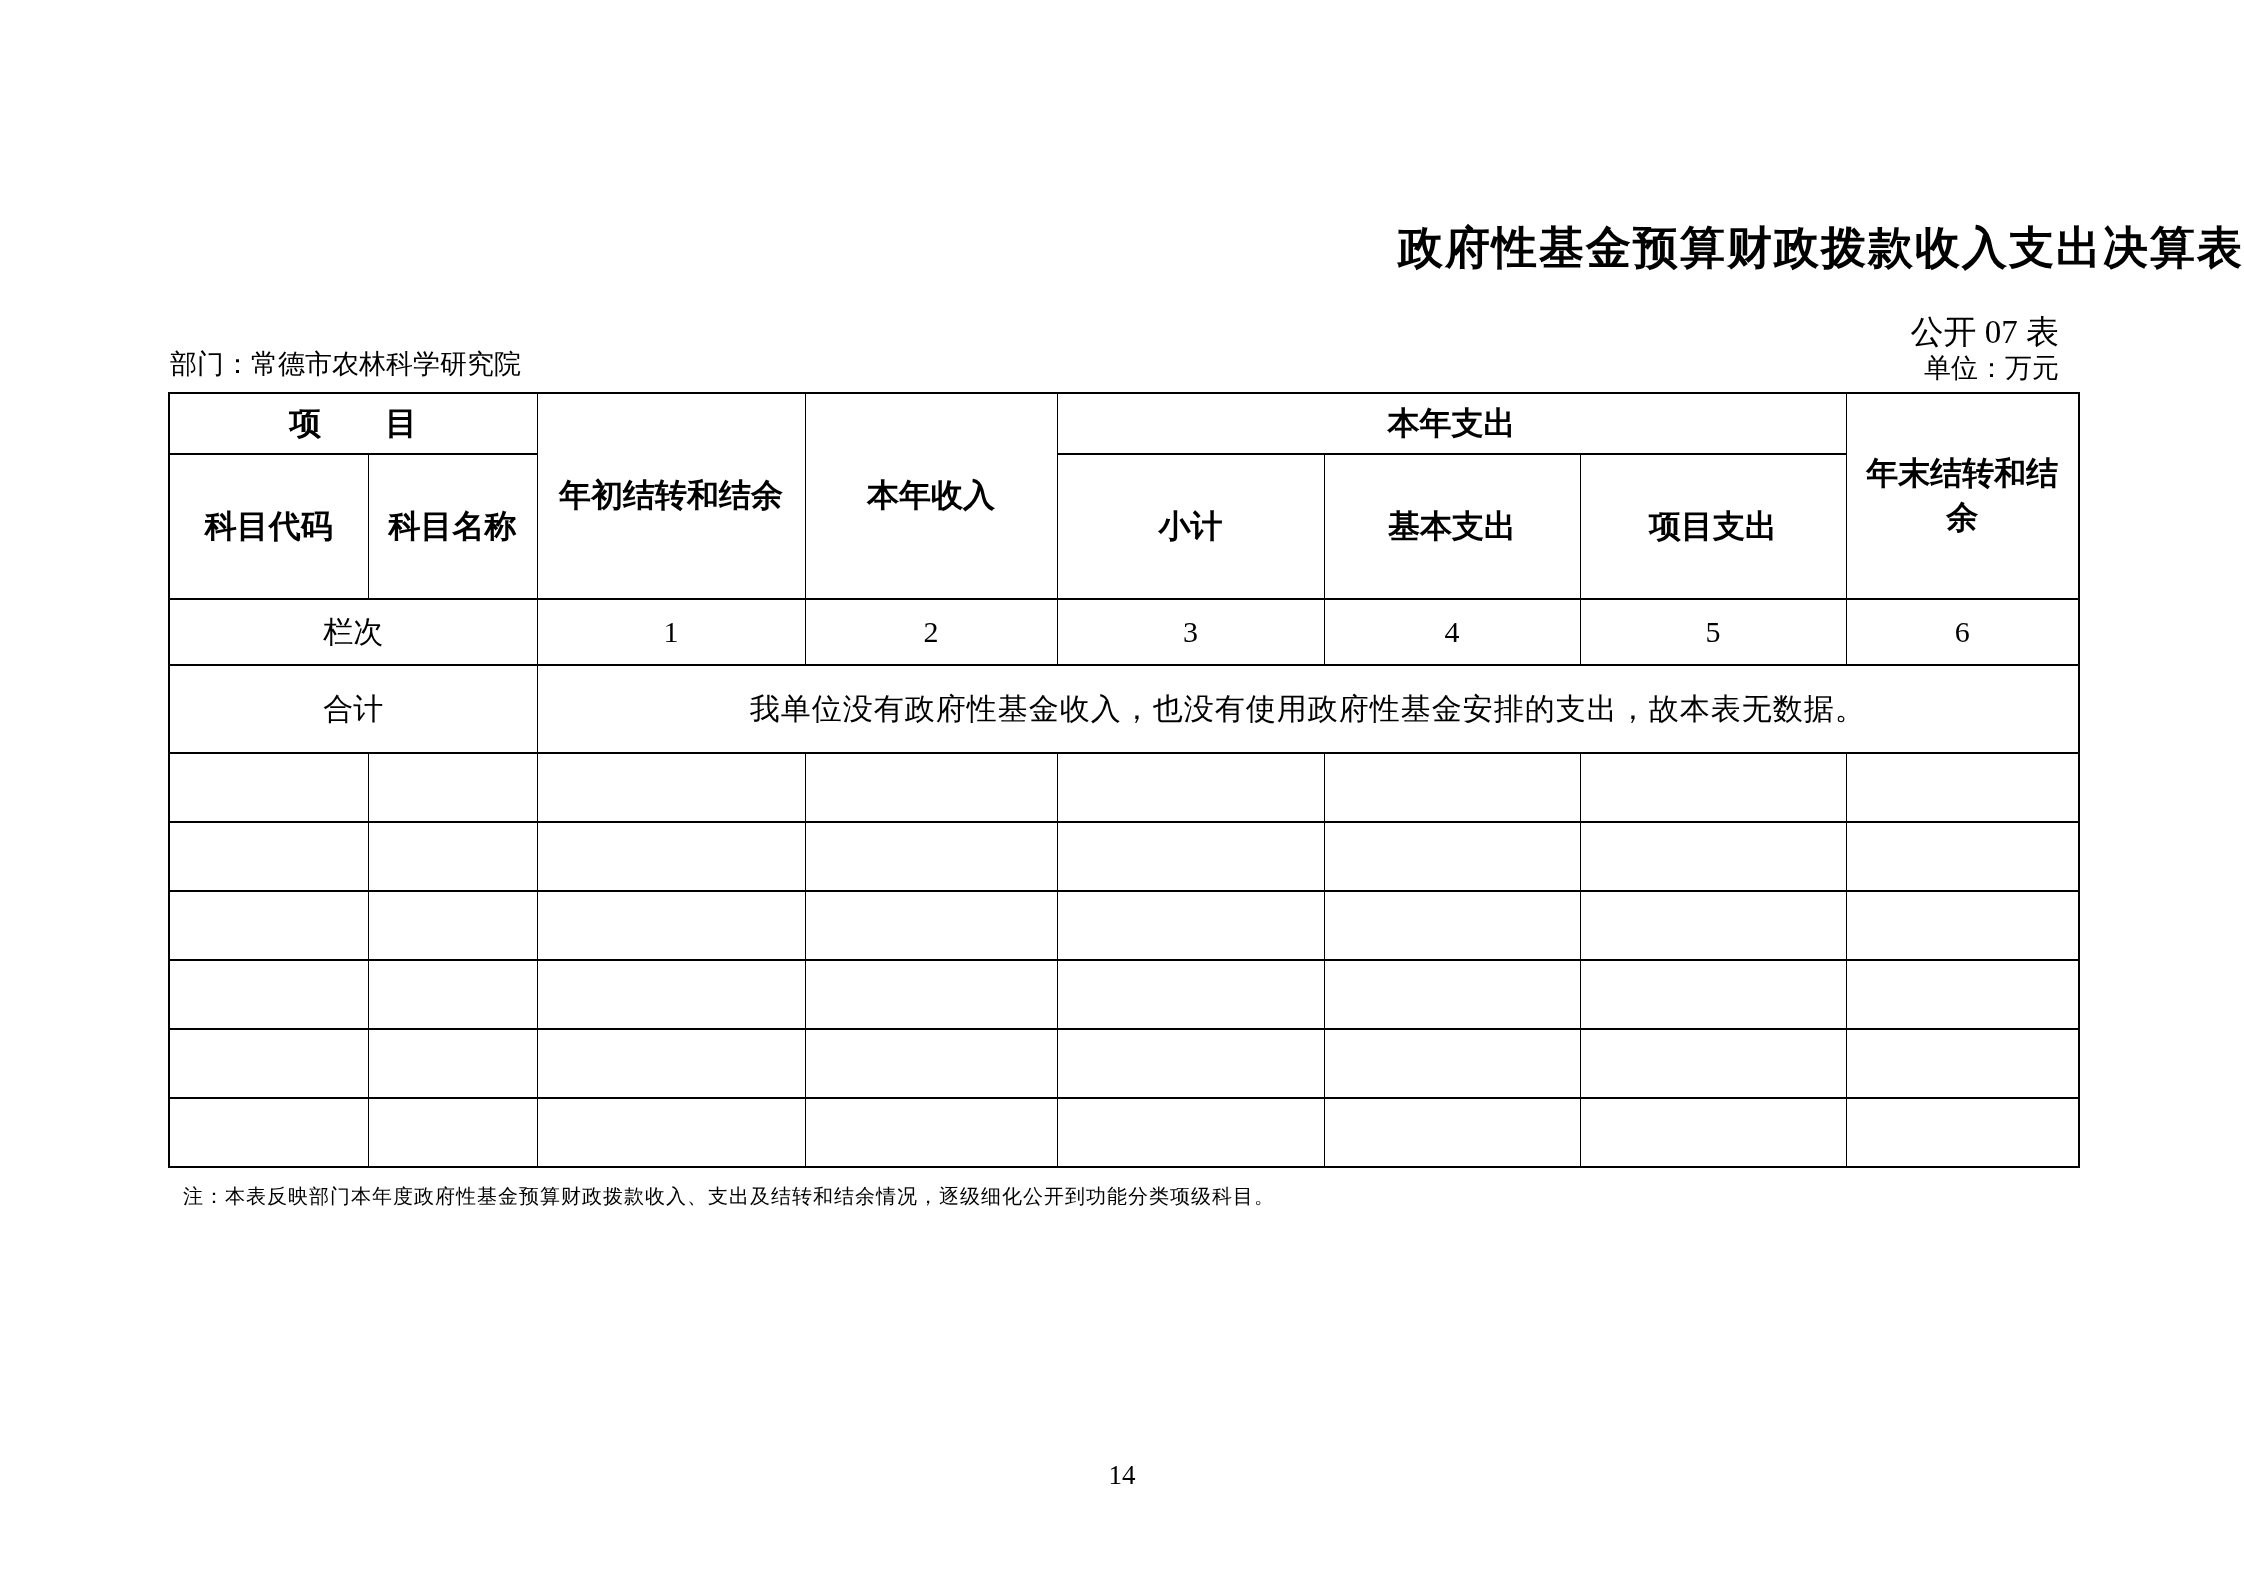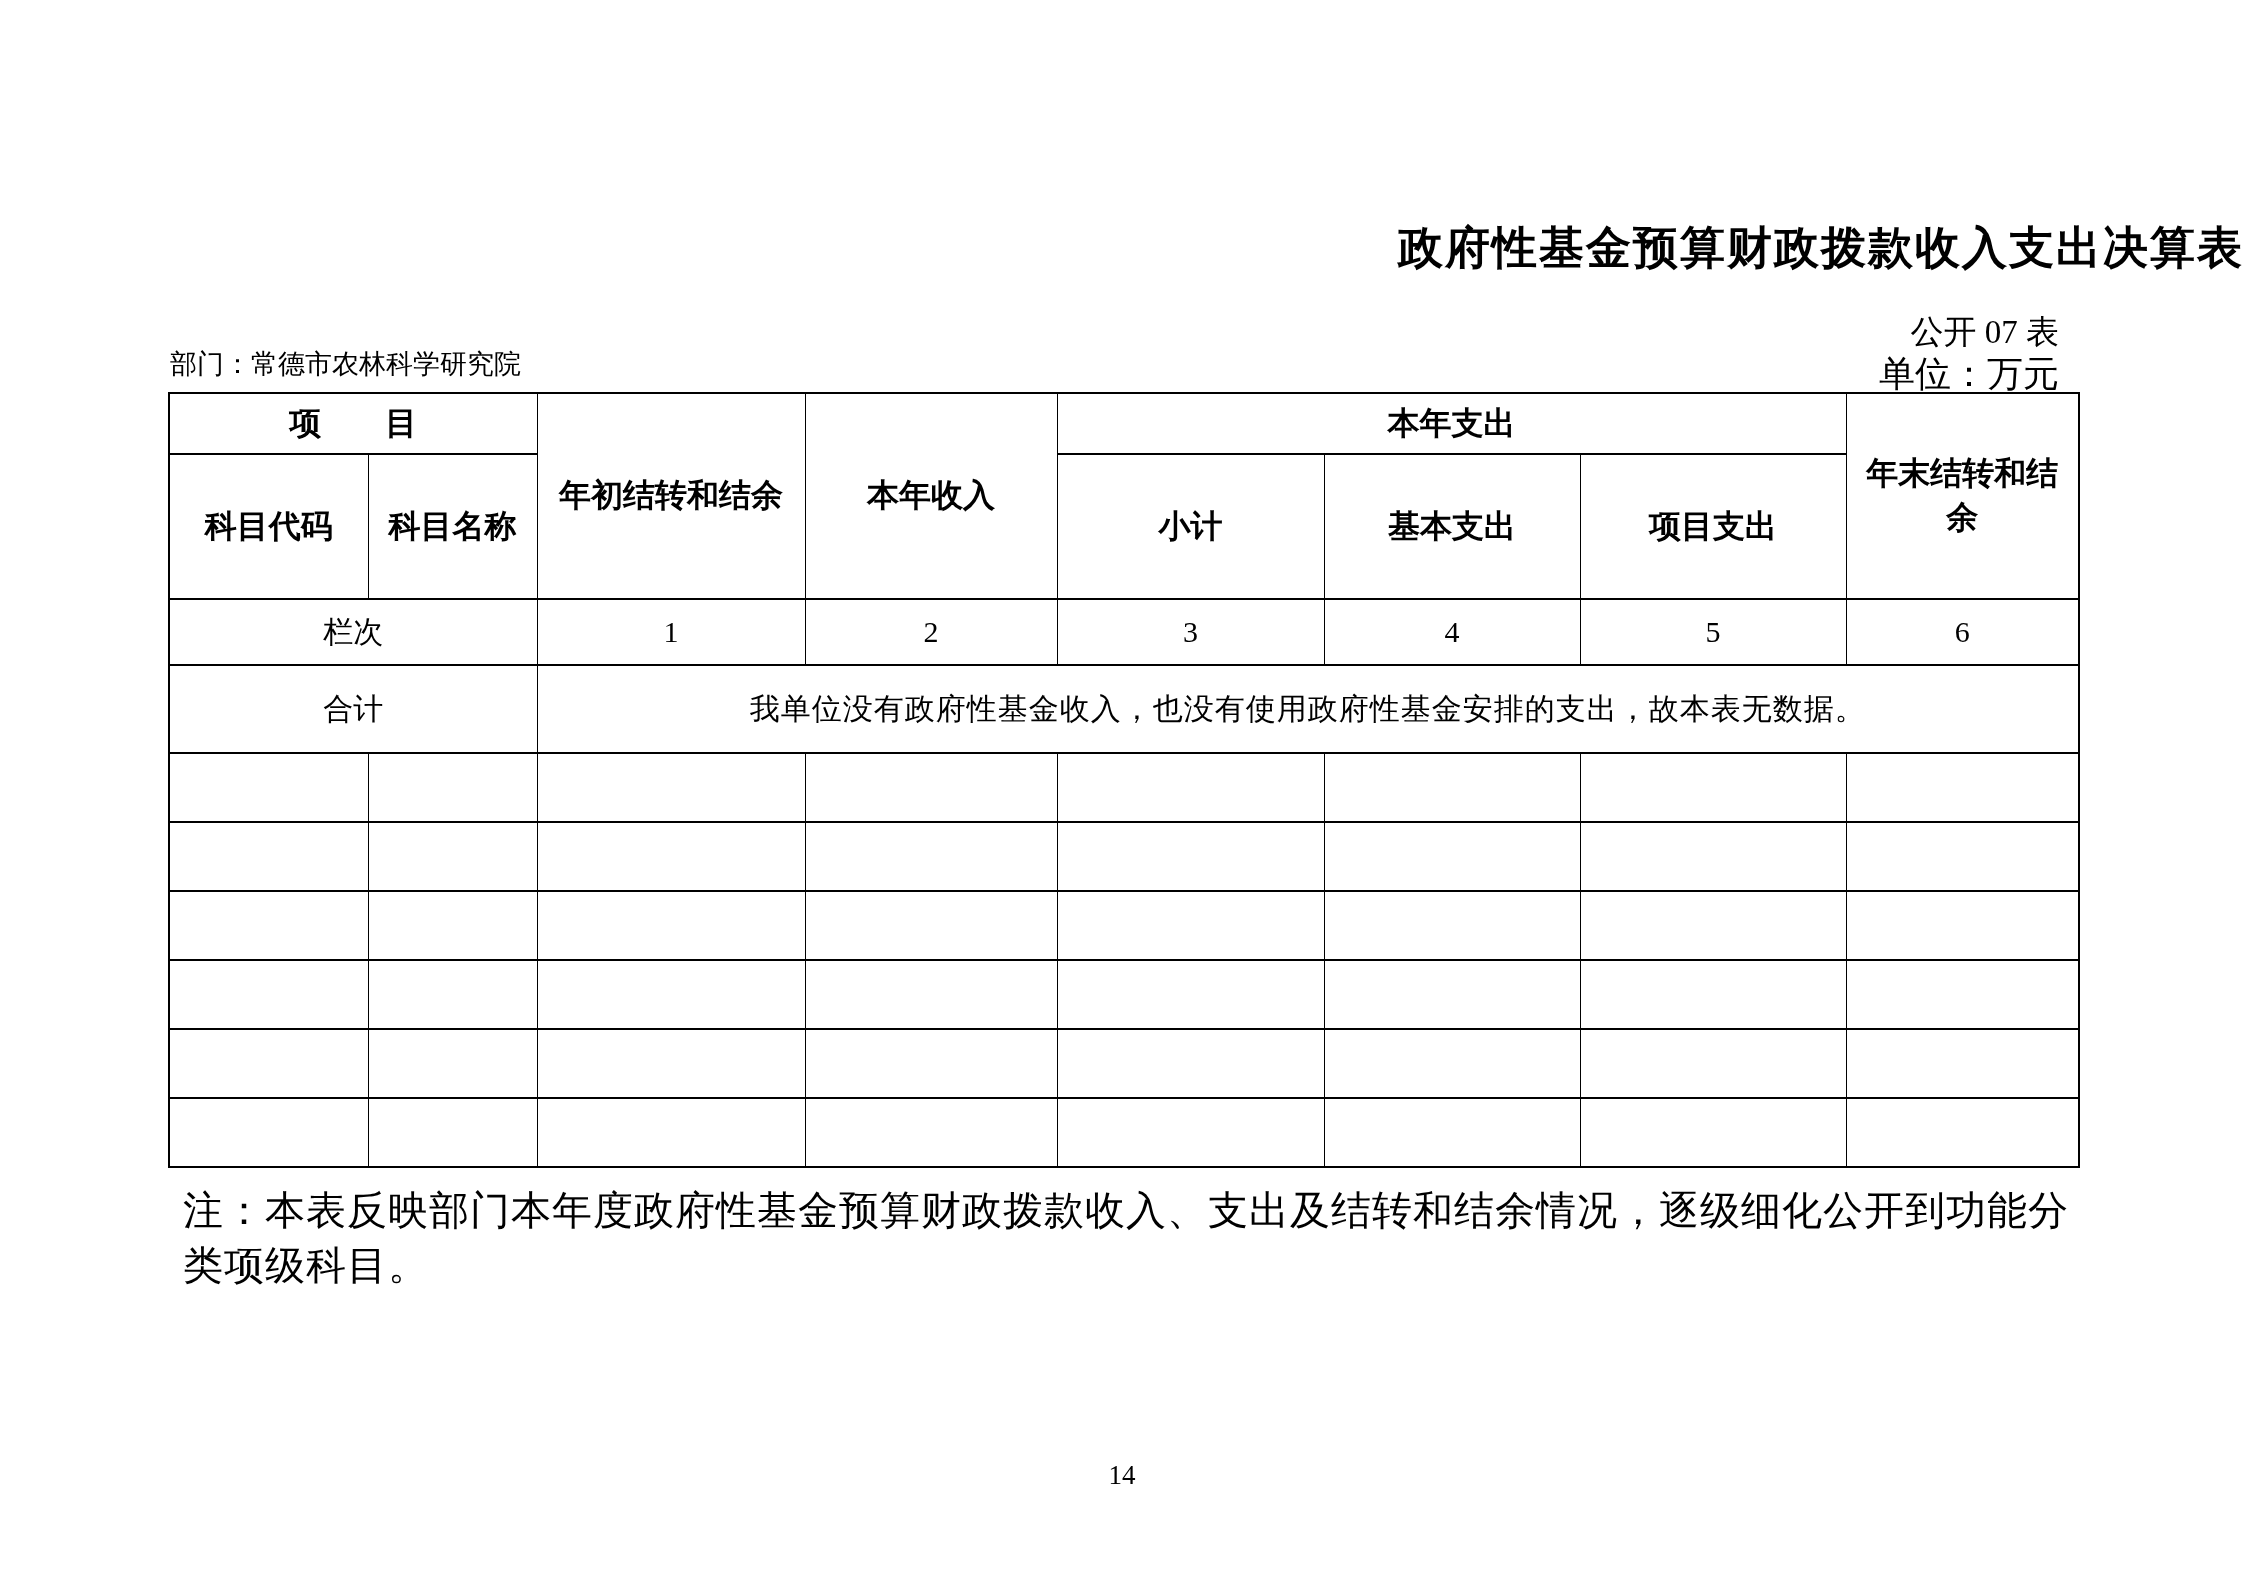--- a/index.html
+++ b/index.html
@@ -33,21 +33,21 @@
   .dept-line {
     position: absolute;
     top: 346px;
     left: 170px;
     font-size: 27px;
   }
   .unit-line {
     position: absolute;
     top: 350px;
     right: 185px;
-    font-size: 36px;
+    font-size: 27px;
     text-align: right;
   }
   table.fund-table {
     position: absolute;
     top: 392px;
     left: 168px;
     width: 1910px;
     border-collapse: collapse;
     table-layout: fixed;
   }
@@ -71,21 +71,21 @@
   tr.row-head2 { height: 145px; }
   tr.row-index { height: 66px; }
   tr.row-total { height: 88px; }
   tr.row-empty { height: 69px; }
   td.total-text { font-size: 31px; letter-spacing: 1px; }
   .note-line {
     position: absolute;
     top: 1183px;
     left: 183px;
     width: 1900px;
-    font-size: 40px;
+    font-size: 20px;
     letter-spacing: 1px;
   }
   .page-number {
     position: absolute;
     top: 1460px;
     left: 0;
     width: 100%;
     text-align: center;
     font-size: 27px;
   }

